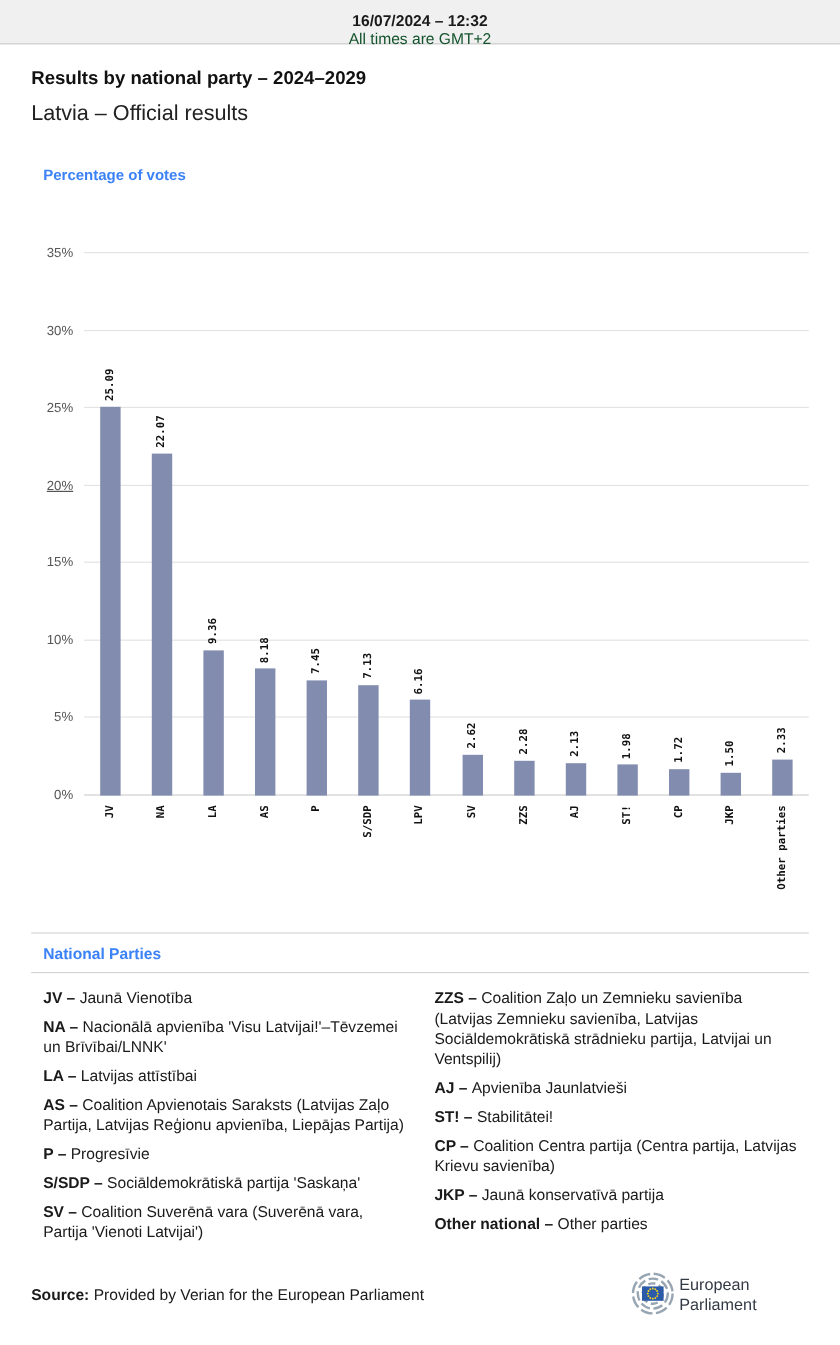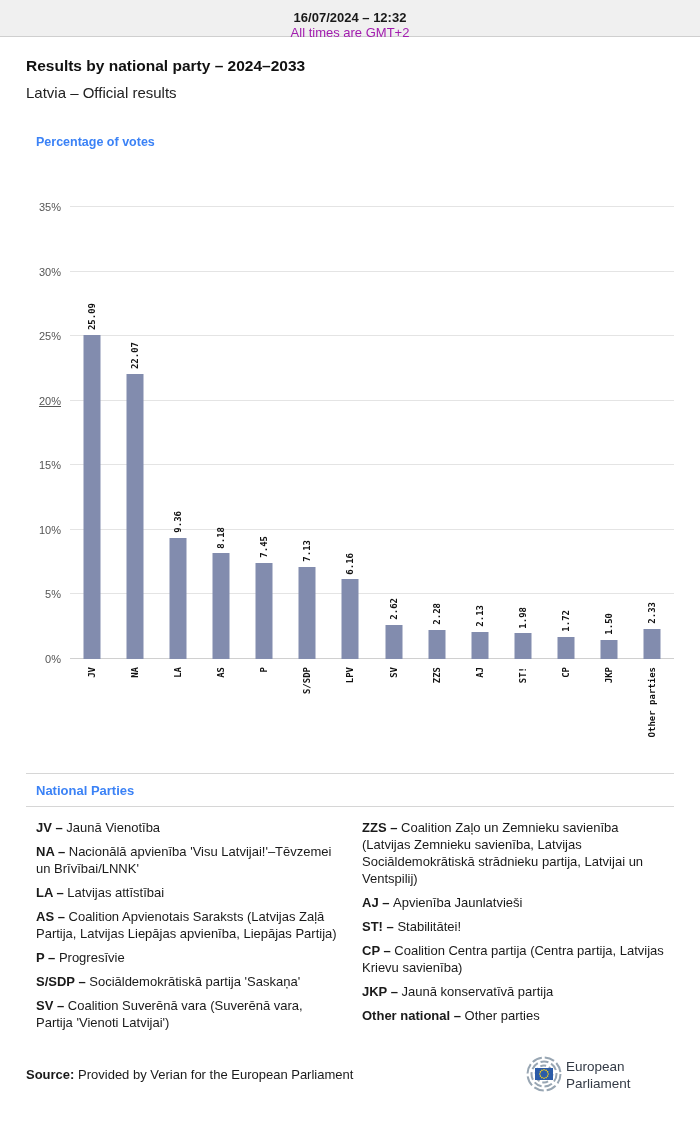--- a/index.html
+++ b/index.html
@@ -9,25 +9,25 @@
     font-family:"Liberation Sans", sans-serif; color:#1a1a1a;
     position:relative;
   }
   
   .topbar {
     display:flex; justify-content:space-between; align-items:center;
     background:#f0f0f0; border-bottom:1px solid #cfcfcf;
     padding:10px 18px; font-size:13px; height:37px;flex-direction:column;
   }
   .topbar .dt { font-weight:bold; }
-  .topbar .tz { font-weight:normal; color:#a21caf; }
+  .topbar .tz { font-weight:normal; color:#14532d; }
   
   .titleblock { margin:20px 26px 0; }
   .page-title { font-size:15.5px; font-weight:bold; color:#111; }
-  .page-subtitle { font-size:15px; font-weight:normal; color:#222; margin-top:9px; }
+  .page-subtitle { font-size:18px; font-weight:normal; color:#222; margin-top:9px; }
   
   .chart { margin:34px 22px 0 26px; }
   .chart-title { font-size:12.5px; font-weight:bold; margin-left:10px; color:#3b82f6; }
   .plot-area {
     position:relative; margin:58px 4px 0 44px; height:452px;
   }
   .gridline { position:absolute; left:0; right:0; height:1px; background:#e4e4e4; }
   .gridline.zero { background:#d0d0d0; }
   .ytick {
     position:absolute; right:calc(100% + 9px); transform:translateY(50%);
@@ -71,21 +71,21 @@
 </style>
 </head>
 <body>
 
 <header class="topbar">
   <span class="dt">16/07/2024 – 12:32</span>
   <span class="tz">All times are GMT+2</span>
 </header>
 
 <section class="titleblock">
-  <h1 class="page-title">Results by national party – 2024–2033</h1>
+  <h1 class="page-title">Results by national party – 2024–2029</h1>
   <h2 class="page-subtitle">Latvia – Official results</h2>
 </section>
 
 <section class="chart">
   <div class="chart-title">Percentage of votes</div>
   <div class="plot-area" id="plot-area">
       <div class="gridline zero" style="bottom: 0%;"></div>
       <div class="ytick" style="bottom: 0%;">0%</div>
       <div class="gridline" style="bottom: 14.2857%;"></div>
       <div class="ytick" style="bottom: 14.2857%;">5%</div>
@@ -179,21 +179,21 @@
 
 <section class="legend">
   <hr class="rule">
   <div class="legend-heading">National Parties</div>
   <hr class="rule">
   <div class="legend-cols">
     <div class="legend-col" id="legend-col-0">
         <p class="legend-item"><b>JV – </b><span>Jaunā Vienotība</span></p>
         <p class="legend-item"><b>NA – </b><span>Nacionālā apvienība 'Visu Latvijai!'–Tēvzemei un Brīvībai/LNNK'</span></p>
         <p class="legend-item"><b>LA – </b><span>Latvijas attīstībai</span></p>
-        <p class="legend-item"><b>AS – </b><span>Coalition Apvienotais Saraksts (Latvijas Zaļā Partija, Latvijas Liepājas apvienība, Liepājas Partija)</span></p>
+        <p class="legend-item"><b>AS – </b><span>Coalition Apvienotais Saraksts (Latvijas Zaļo Partija, Latvijas Reģionu apvienība, Liepājas Partija)</span></p>
         <p class="legend-item"><b>P – </b><span>Progresīvie</span></p>
         <p class="legend-item"><b>S/SDP – </b><span>Sociāldemokrātiskā partija 'Saskaņa'</span></p>
         <p class="legend-item"><b>SV – </b><span>Coalition Suverēnā vara (Suverēnā vara, Partija 'Vienoti Latvijai')</span></p>
       </div>
     <div class="legend-col" id="legend-col-1">
         <p class="legend-item"><b>ZZS – </b><span>Coalition Zaļo un Zemnieku savienība (Latvijas Zemnieku savienība, Latvijas Sociāldemokrātiskā strādnieku partija, Latvijai un Ventspilij)</span></p>
         <p class="legend-item"><b>AJ – </b><span>Apvienība Jaunlatvieši</span></p>
         <p class="legend-item"><b>ST! – </b><span>Stabilitātei!</span></p>
         <p class="legend-item"><b>CP – </b><span>Coalition Centra partija (Centra partija, Latvijas Krievu savienība)</span></p>
         <p class="legend-item"><b>JKP – </b><span>Jaunā konservatīvā partija</span></p>

